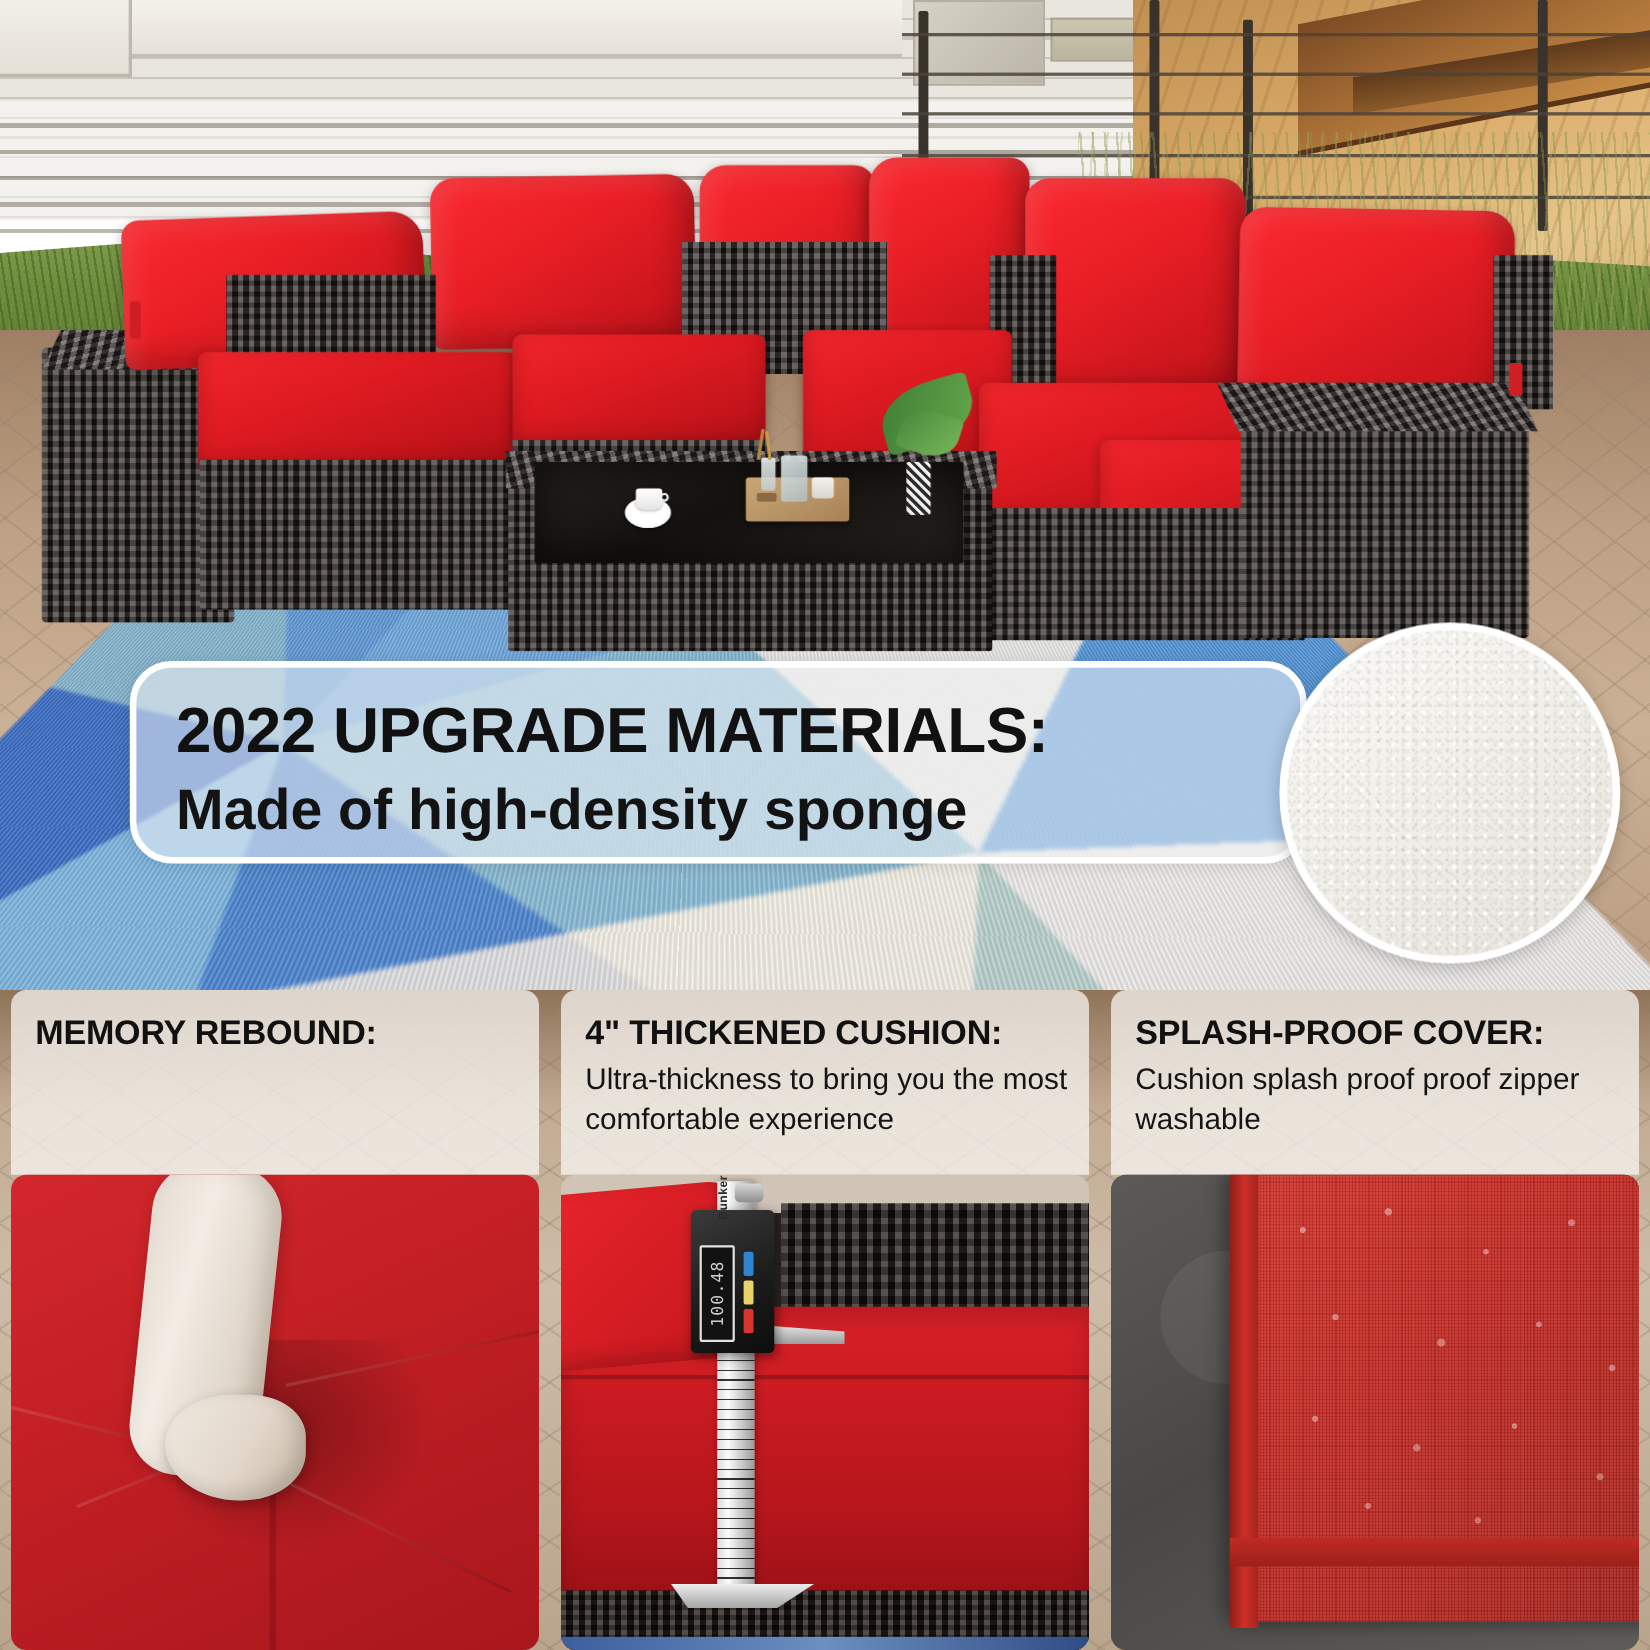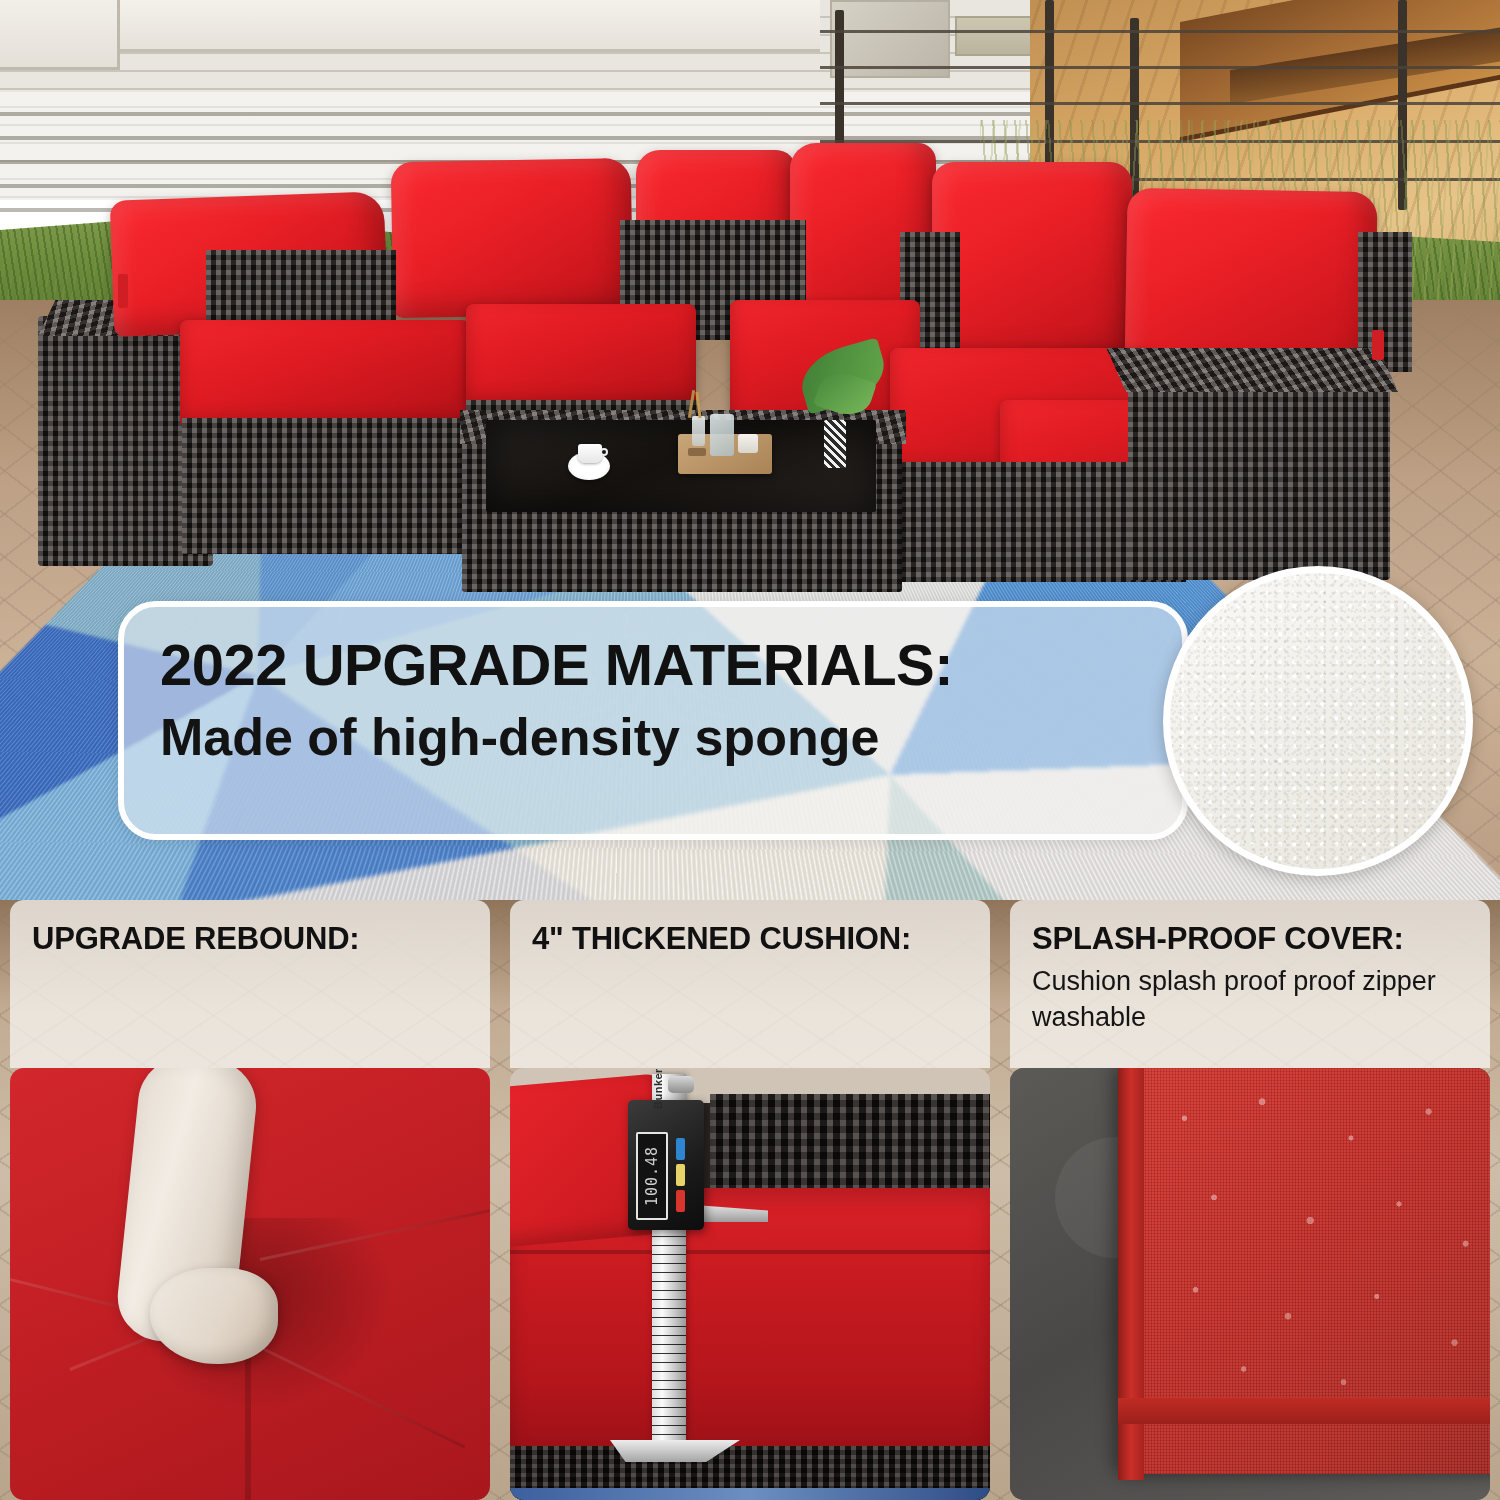--- a/index.html
+++ b/index.html
@@ -162,21 +162,21 @@
   }
 
   
   .glass-top {
     background: linear-gradient(155deg, #24211f 0%, #15120f 45%, #262220 100%);
     box-shadow: inset 0 0 40px rgba(0,0,0,.65);
   }
 
   
   .banner {
-    position: absolute; left: 118px; top: 601px; width: 1070px; height: 239px;
+    position: absolute; left: 118px; top: 601px; width: 1070px; height: 184px;
     border: 6px solid #ffffff; border-radius: 38px;
     background: rgba(252,252,252,0.50);
     backdrop-filter: blur(1px);
     box-shadow: 0 2px 14px rgba(0,0,0,.10);
     padding: 28px 0 0 36px;
   }
   .banner-title {
     font-size: 58px; font-weight: 700; letter-spacing: -0.5px;
     color: #111111; line-height: 1.05; white-space: nowrap;
   }
@@ -484,37 +484,38 @@
     </div>
 
     <div class="sponge-circle"></div>
   </div>
 
   <div class="panels">
     <div class="panel-bgpavers"></div>
 
     <div class="panel p1">
       <div class="card">
-        <div class="card-title">UPGRADE REBOUND:</div>
+        <div class="card-title">MEMORY REBOUND:</div>
       </div>
       <div class="photo ph1">
         <div class="dimple"></div>
         <div class="crease" style="left:0;top:210px;width:200px;transform:rotate(14deg);"></div>
         <div class="crease" style="left:250px;top:190px;width:240px;transform:rotate(-12deg);"></div>
         <div class="crease" style="left:60px;top:300px;width:220px;transform:rotate(-22deg);"></div>
         <div class="crease" style="left:230px;top:268px;width:250px;transform:rotate(26deg);"></div>
         <div class="crease" style="left:235px;top:272px;width:6px;height:160px;background:rgba(0,0,0,.16);"></div>
         <div class="hand"></div>
         <div class="knuckle"></div>
       </div>
     </div>
 
     <div class="panel p2">
       <div class="card">
         <div class="card-title">4" THICKENED CUSHION:</div>
+        <div class="card-desc">Ultra-thickness to bring you the most comfortable experience</div>
       </div>
       <div class="photo ph2">
         <div class="wicker-back"></div>
         <div class="cush-red"></div>
         <div class="cush-seam"></div>
         <div class="pillow-l"></div>
         <div class="wicker-base"></div>
         <div class="rug-strip"></div>
 
         <div class="cal-beam"></div>

